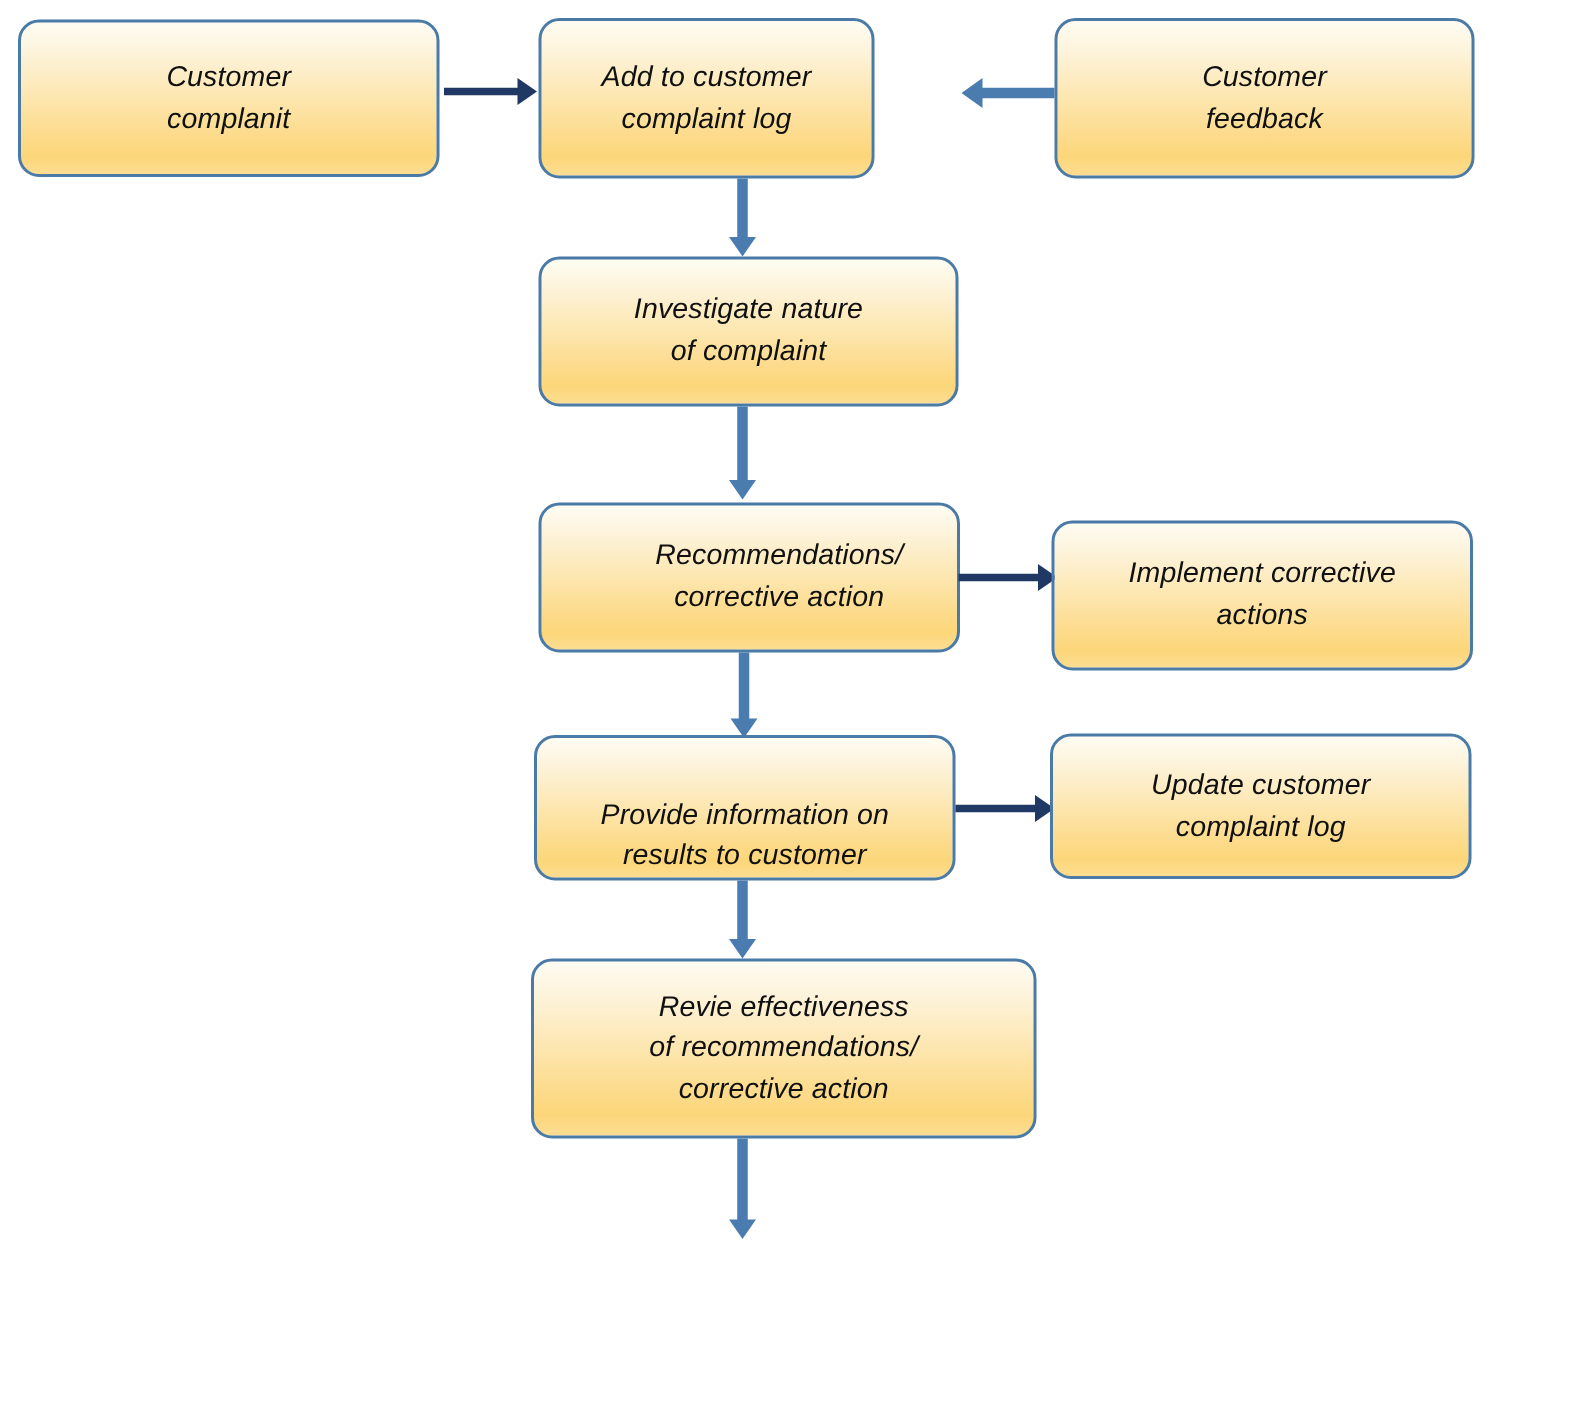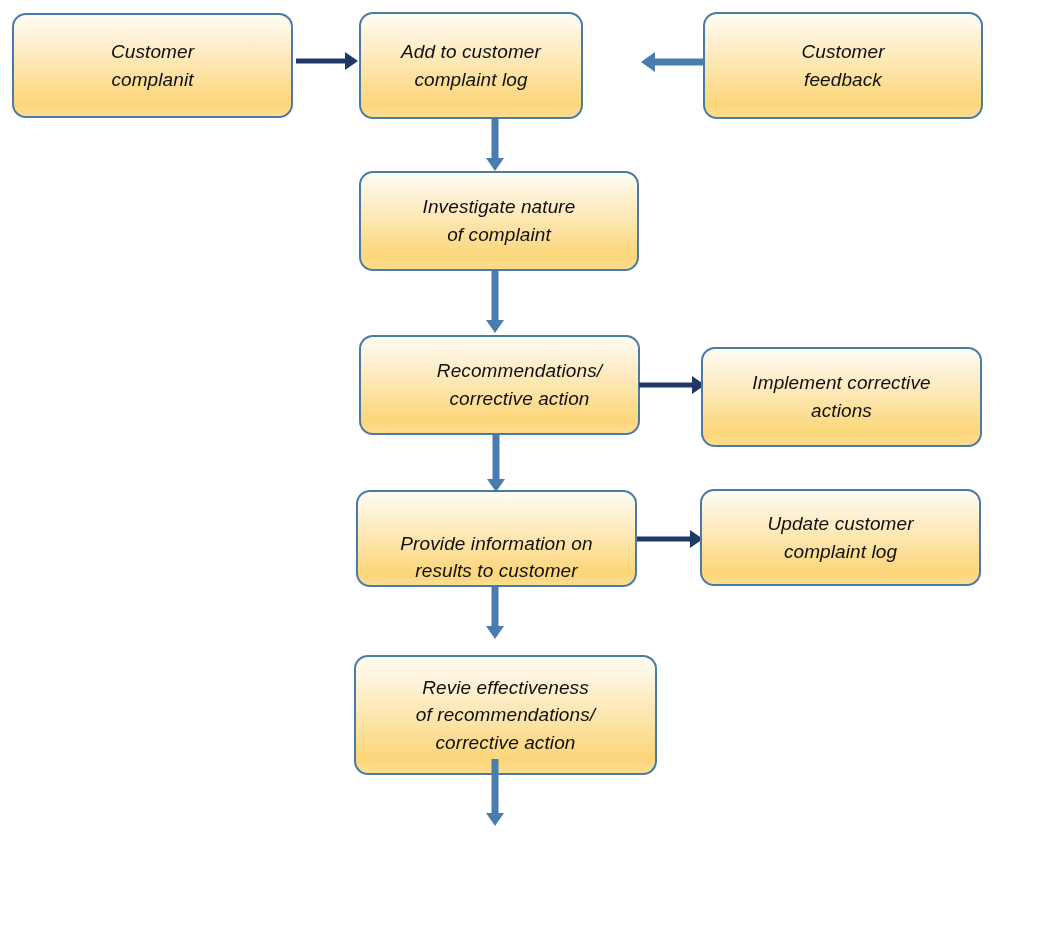--- a/index.html
+++ b/index.html
@@ -195,21 +195,21 @@
   <div class="node" style="left:700px; top:489px; width:281px; height:97px;">
     <span class="label">Update customer
 complaint log</span>
   </div>
 
   <div class="conn v-arrow" style="left:483px; top:587px; width:24px; height:52px;">
     <span class="shaft" style="height:41px;"></span>
     <span class="head"></span>
   </div>
 
-  <div class="node" style="left:354px; top:639px; width:303px; height:120px;margin-top:16px;">
+  <div class="node" style="left:354px; top:639px; width:337px; height:120px;">
     <span class="label">Revie effectiveness
 of recommendations/
 corrective action</span>
   </div>
 
   <div class="conn v-arrow" style="left:483px; top:759px; width:24px; height:67px;">
     <span class="shaft" style="height:56px;"></span>
     <span class="head"></span>
   </div>
 

